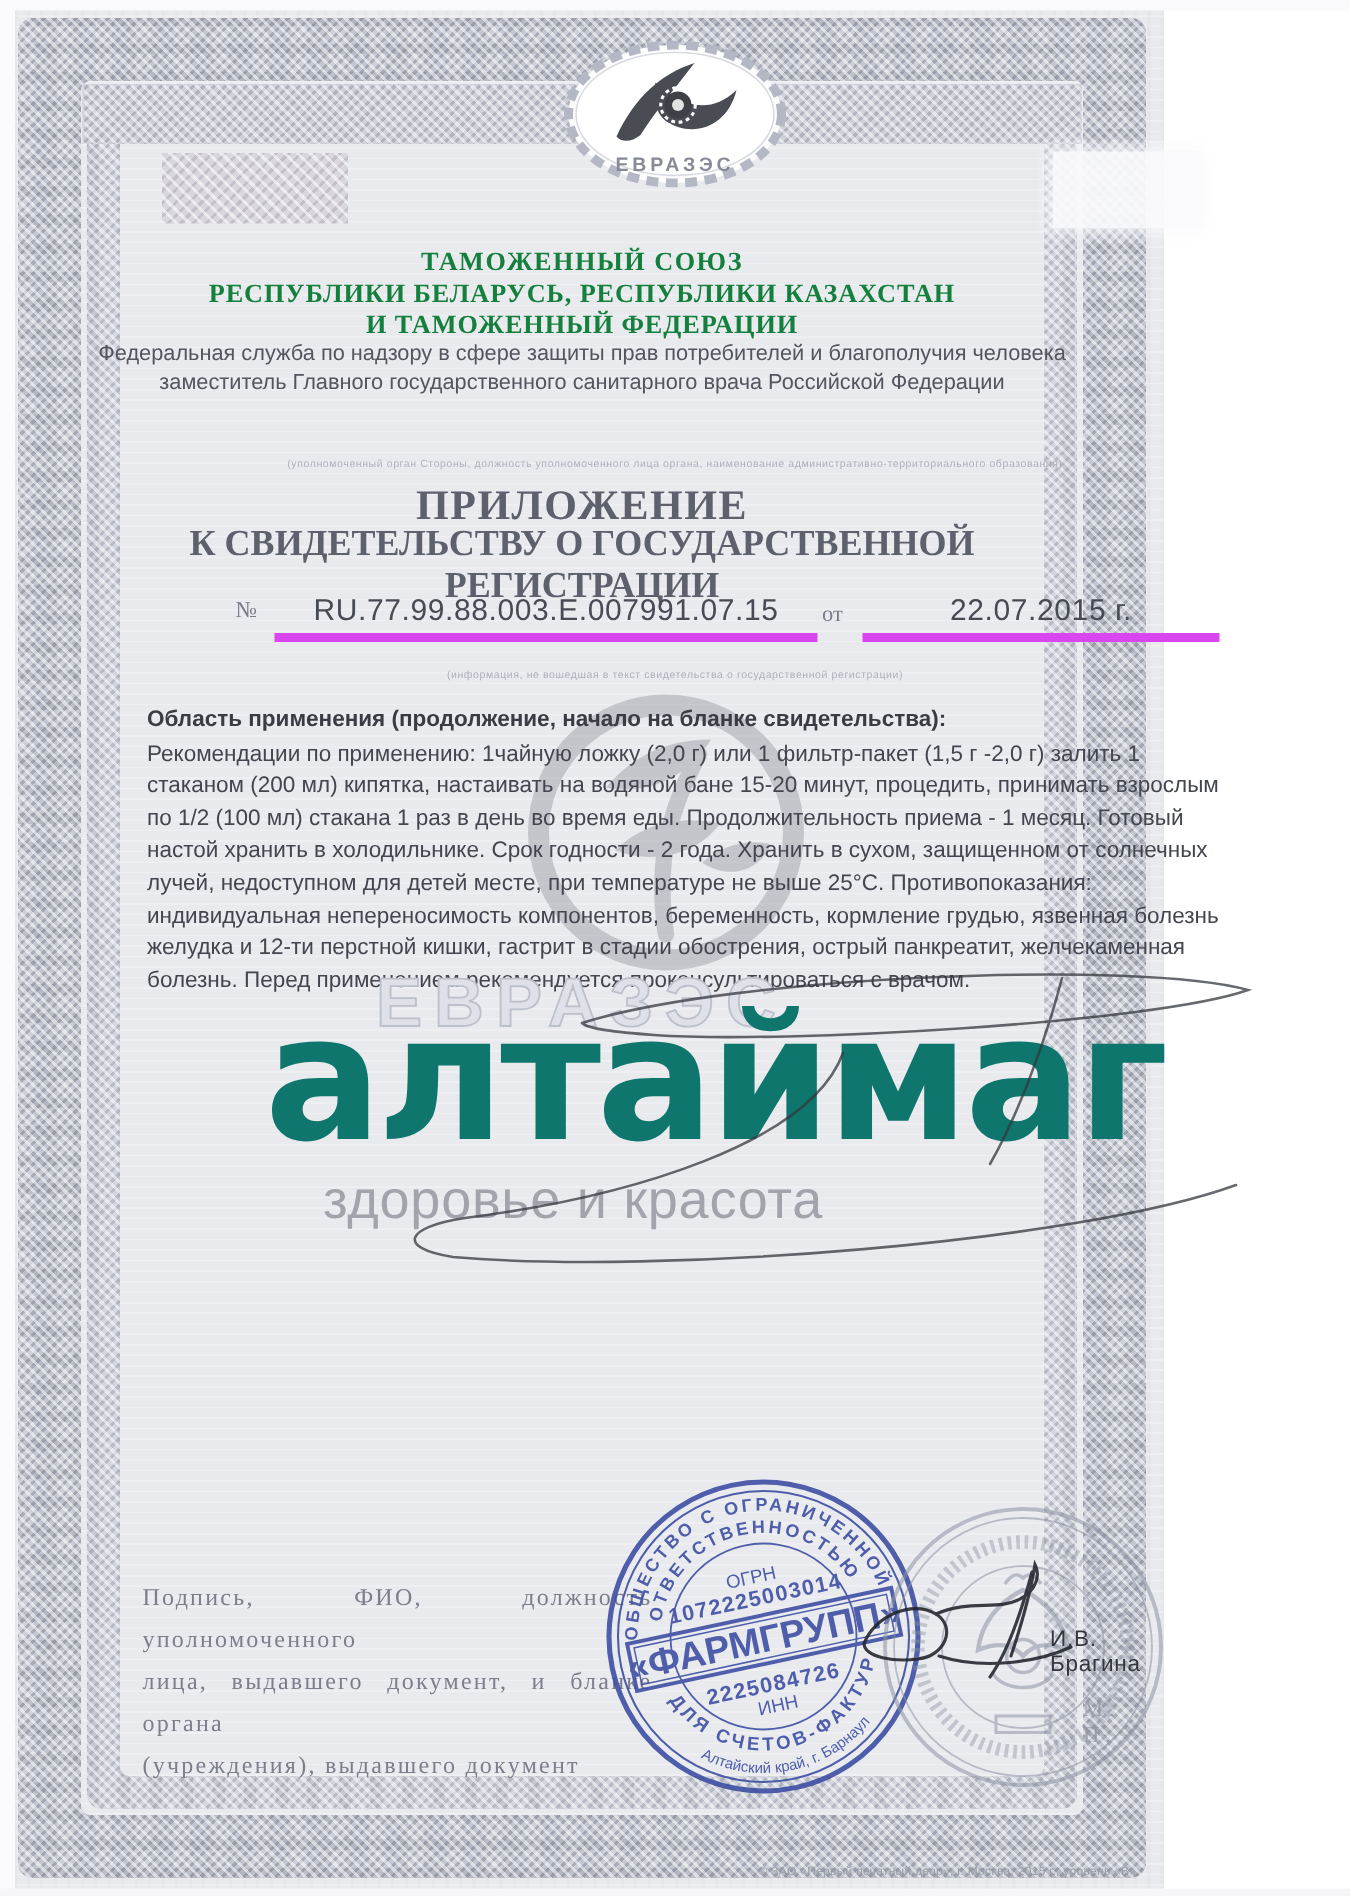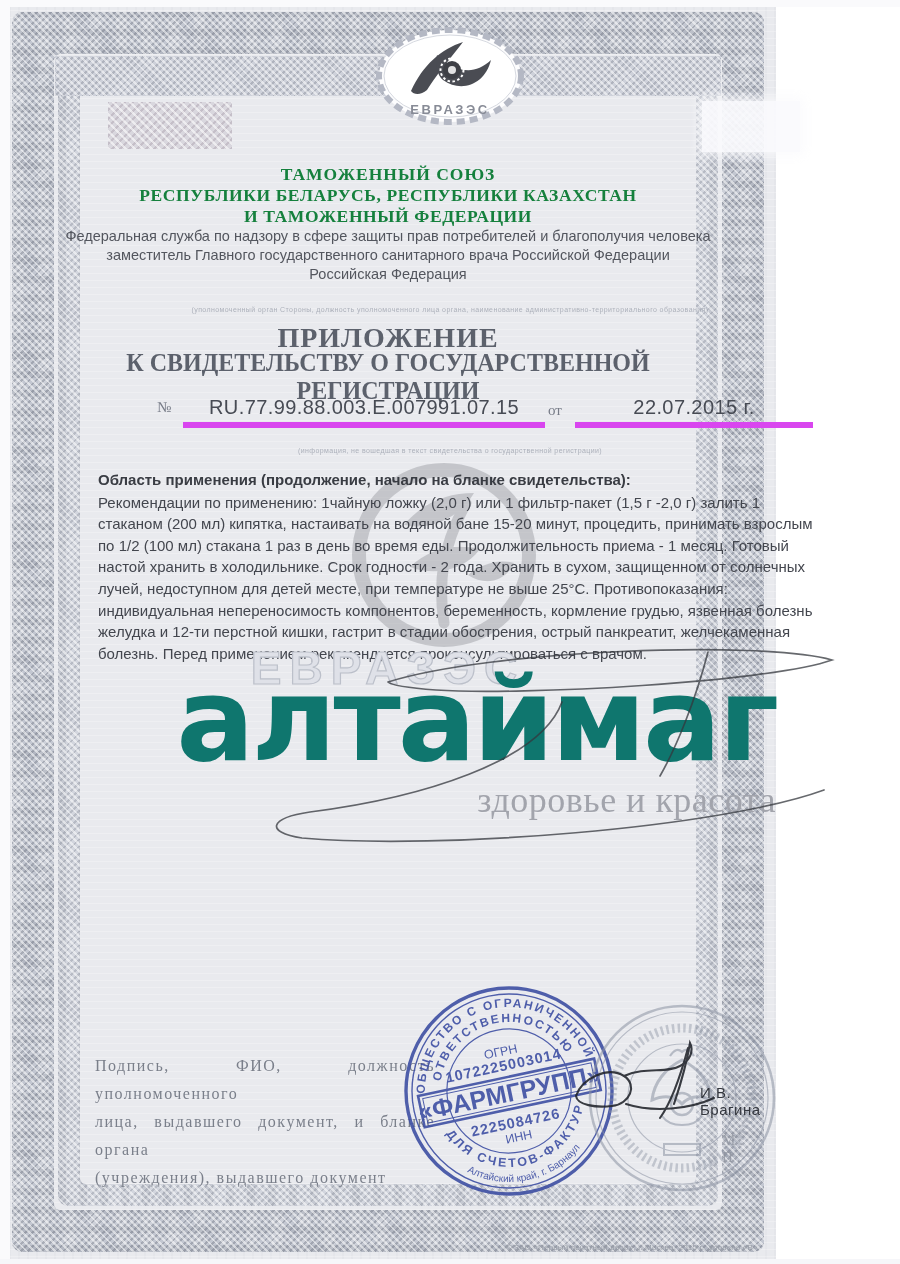--- a/index.html
+++ b/index.html
@@ -87,22 +87,22 @@
   .body-par{margin-top:1px;}
 
   
   .wm-circle{position:absolute;left:348px;top:455px;width:192px;height:200px;opacity:.40;}
   .wm-evrazes{position:absolute;left:0;right:0;top:641px;text-align:center;
     font-size:46px;font-weight:bold;letter-spacing:8px;color:#dfe1e8;
     -webkit-text-stroke:1.2px #bcc0ca;filter:blur(.4px);}
   .wm-brand{position:absolute;left:0;right:0;top:652px;text-align:right;
     font-family:"DejaVu Sans",sans-serif;font-size:116px;font-weight:bold;
     color:#0f766e;letter-spacing:-3px;margin-left:44px;}
-  .wm-tagline{position:absolute;left:0;right:0;top:779px;text-align:right;
-    font-family:Liberation Serif, serif;font-size:36px;color:#a2a4ac;letter-spacing:.5px;}
+  .wm-tagline{position:absolute;left:0;right:12px;top:779px;text-align:center;
+    font-family:Liberation Sans, sans-serif;font-size:36px;color:#a2a4ac;letter-spacing:.5px;}
   .flourish{position:absolute;left:240px;top:630px;width:620px;height:230px;}
 
   
   .foot-caption{position:absolute;left:95px;top:1052px;width:340px;
     font-family:"Liberation Serif",serif;font-size:16px;color:#7a7f8a;
     letter-spacing:1.5px;line-height:28px;}
   .foot-caption .j{text-align:justify;text-align-last:justify;}
   .stamp-blue{position:absolute;left:399px;top:981px;width:220px;height:220px;
     transform:rotate(-12deg);opacity:.9;}
   .stamp-gray{position:absolute;left:582px;top:998px;width:200px;height:200px;opacity:.55;}
@@ -142,21 +142,20 @@
       <circle cx="77" cy="43" r="4" fill="#ffffff" opacity=".85"></circle>
       <text x="75" y="87" text-anchor="middle" font-family="Liberation Sans, sans-serif" font-size="13" font-weight="bold" letter-spacing="2.5" fill="#878b96">ЕВРАЗЭС</text>
     </svg>
   </div>
 
   <div class="hdr-serif h1a">ТАМОЖЕННЫЙ СОЮЗ</div>
   <div class="hdr-serif h1b">РЕСПУБЛИКИ БЕЛАРУСЬ, РЕСПУБЛИКИ КАЗАХСТАН</div>
   <div class="hdr-serif h1c">И ТАМОЖЕННЫЙ ФЕДЕРАЦИИ</div>
   <div class="hdr-sans h2a">Федеральная служба по надзору в сфере защиты прав потребителей и благополучия человека</div>
   <div class="hdr-sans h2b">заместитель Главного государственного санитарного врача Российской Федерации</div>
-  <div class="hdr-sans h2c">Российская Федерация</div>
   <div class="fineline f1">(уполномоченный орган Стороны, должность уполномоченного лица органа, наименование административно-территориального образования)</div>
 
   <div class="title t1">ПРИЛОЖЕНИЕ</div>
   <div class="title t2">К СВИДЕТЕЛЬСТВУ О ГОСУДАРСТВЕННОЙ РЕГИСТРАЦИИ</div>
 
   <div class="reg-label lblno">№</div>
   <div class="reg-val vno">RU.77.99.88.003.E.007991.07.15</div>
   <div class="reg-label lblot">от</div>
   <div class="reg-val vdate">22.07.2015 г.</div>
   <div class="fineline f2">(информация, не вошедшая в текст свидетельства о государственной регистрации)</div>

